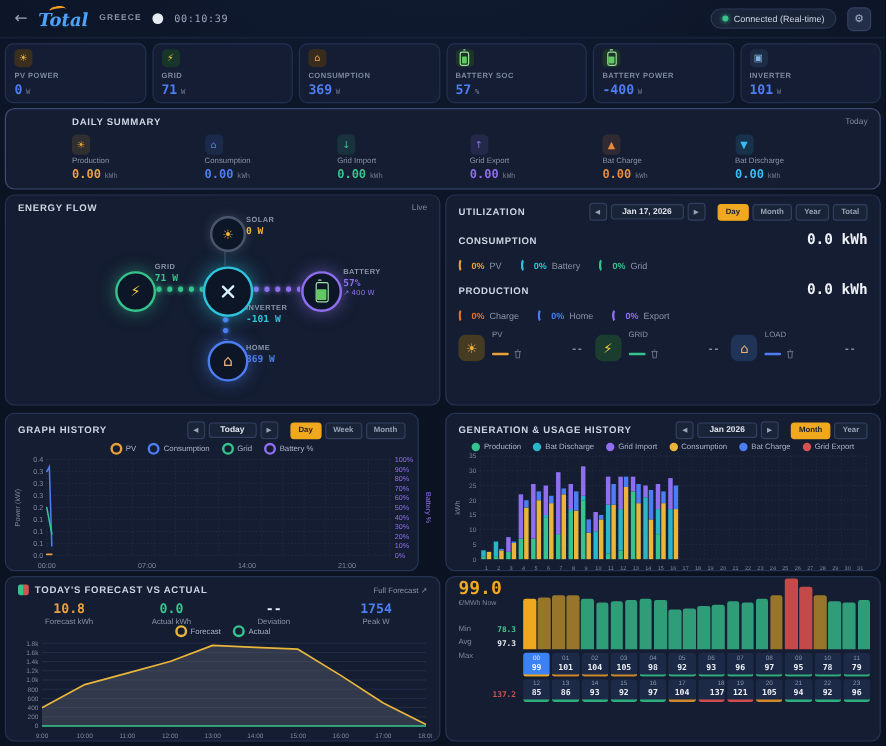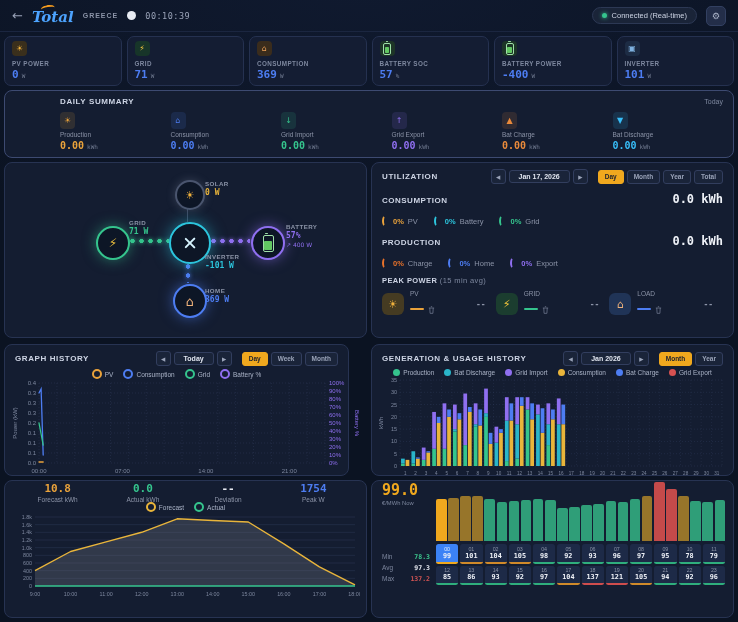--- a/index.html
+++ b/index.html
@@ -148,21 +148,21 @@
   .price-body{display:flex;padding:0 8px 0 10px;gap:6px;}
   .price-left{width:48px;display:flex;flex-direction:column;flex-shrink:0;}
   .pnow{font-size:15px;font-weight:bold;color:#f0a81e;}
   .pnow-unit{font-size:5.8px;color:#7d879e;margin-top:1px;}
   .pminmax{margin-top:auto;padding-bottom:2px;}
   .pminmax .row{display:flex;justify-content:space-between;font-size:6.5px;margin-top:3px;}
   .pminmax .ml{color:#7d879e;}
   .pminmax .mv{font-weight:bold;}
   .mv.min{color:#3dc98f;}
   .mv.avg{color:#e6e9f0;}
-  .mv.max{color:#d25454;}
+  .mv.max{color:#d25454;margin-top:32px;}
   .price-right{flex:1;display:flex;flex-direction:column;}
   .price-bars{height:60px;display:flex;align-items:flex-end;gap:1.5px;}
   .pbar{flex:1;border-radius:2px 2px 0 0;min-width:0;cursor:pointer;}
   .lv-current{background:#f0a81e;}
   .lv-low{background:#2f9e78;}
   .lv-mid{background:#97752a;}
   .lv-high{background:#c44a4a;}
   .price-cells{display:grid;grid-template-columns:repeat(12,1fr);gap:2px;margin-top:3px;}
   .pcell{background:#1d2a47;border-radius:2.5px;text-align:center;padding:1.5px 0 2px 0;border-bottom:2px solid;cursor:pointer;}
   .pcell .h{display:block;font-size:5.3px;color:#8b93a7;}
@@ -264,20 +264,24 @@
         </div>
         <div class="sitem">
           <div class="sbadge glyph" style="background: rgba(56, 189, 248, 0.133); color: rgb(56, 189, 248);">▼</div>
           <div class="slabel">Bat Discharge</div>
           <div class="sval mono" style="color: rgb(56, 189, 248);">0.00<span class="sunit">kWh</span></div>
         </div>
       </div>
   </div>
 
   <div class="panel flow-panel">
+    <div class="phead">
+      <span class="ptitle">ENERGY FLOW</span>
+      <span class="psub">Live</span>
+    </div>
     <div class="flow-area">
       <div class="fline" style="left:182px;top:44px;width:1px;height:15px;"></div>
       <div class="fdots dots-h" style="--c:#35c48d;left:123px;top:75px;width:41px;"></div>
       <div class="fdots dots-h" style="--c:#8f6ff0;left:204px;top:75px;width:41px;"></div>
       <div class="fdots dots-v" style="--c:#4d7df2;left:180px;top:99px;height:21px;"></div>
 
       <div class="fnode n-solar glyph" style="left:170px;top:17px;">☀</div>
       <div class="fnode n-grid glyph" style="left:91px;top:63px;">⚡</div>
       <div class="fnode n-center" style="left:164px;top:59px;">
         <span class="xbars">
@@ -368,24 +372,20 @@
             <b class="uleg-pct" style="color: rgb(77, 125, 242);">0%</b>
             <span class="uleg-lab">Home</span>
           </span>
           <span class="uleg-item">
             <span class="brk" style="border-left-color: rgb(143, 111, 240);"></span>
             <b class="uleg-pct" style="color: rgb(143, 111, 240);">0%</b>
             <span class="uleg-lab">Export</span>
           </span>
         </div>
       <div class="peak">
-        <div class="peak-title">
-          <span>PEAK POWER</span>
-          <span class="sub">(15 min avg)</span>
-        </div>
         <div class="peak-items" id="peak-items">
             <div class="peak-item">
               <div class="peak-ico glyph pi-sun">☀</div>
               <div class="peak-mid">
                 <div class="peak-lab">PV</div>
                 <div class="peak-dash-row">
                   <span class="peak-dash" style="background: rgb(233, 162, 59);"></span>
                   <span><svg width="7" height="8" viewBox="0 0 10 12">
                       <path d="M1 3h8M4 1h2M2.4 3l.5 8h4.2L7.6 3" stroke="#7d879e" stroke-width="1" fill="none"></path>
                     </svg></span>
@@ -701,20 +701,25 @@
           <rect x="175.02838709677417" y="43.31428571428571" width="3.7393548387096773" height="46.68571428571429" fill="#e9b53b"></rect>
           <rect x="175.02838709677417" y="33.48571428571428" width="3.7393548387096773" height="9.82857142857143" fill="#4d7df2"></rect>
           <rect x="180.84516129032258" y="48.22857142857143" width="3.7393548387096773" height="41.77142857142857" fill="#2ab5c9"></rect>
           <rect x="180.84516129032258" y="22.428571428571427" width="3.7393548387096773" height="25.8" fill="#8f6ff0"></rect>
           <rect x="185.41548387096776" y="48.22857142857143" width="3.7393548387096773" height="41.77142857142857" fill="#e9b53b"></rect>
           <rect x="185.41548387096776" y="28.57142857142857" width="3.7393548387096773" height="19.65714285714286" fill="#4d7df2"></rect>
         </svg></div>
   </div>
 
   <div class="panel forecast-panel">
+    <div class="phead">
+      <span class="fc-ico"></span>
+      <span class="ptitle">TODAY'S FORECAST VS ACTUAL</span>
+      <span class="fc-link">Full Forecast ↗</span>
+    </div>
     <div class="fc-stats" id="fc-stats">
         <div class="fc-stat">
           <div class="fc-v mono" style="color: rgb(233, 162, 59);">10.8</div>
           <div class="fc-l">Forecast kWh</div>
         </div>
         <div class="fc-stat">
           <div class="fc-v mono" style="color: rgb(53, 196, 141);">0.0</div>
           <div class="fc-l">Actual kWh</div>
         </div>
         <div class="fc-stat">
@@ -886,21 +891,21 @@
               <span class="v mono">92</span>
             </div>
             <div class="pcell" style="border-bottom-color: rgb(47, 174, 125);">
               <span class="h">16</span>
               <span class="v mono">97</span>
             </div>
             <div class="pcell" style="border-bottom-color: rgb(208, 138, 42);">
               <span class="h">17</span>
               <span class="v mono">104</span>
             </div>
-            <div class="pcell" style="border-bottom-color: rgb(207, 77, 77);">
+            <div class="pcell" style="border-bottom-color: rgb(207, 77, 77); text-align: right;">
               <span class="h">18</span>
               <span class="v mono">137</span>
             </div>
             <div class="pcell" style="border-bottom-color: rgb(207, 77, 77);">
               <span class="h">19</span>
               <span class="v mono">121</span>
             </div>
             <div class="pcell" style="border-bottom-color: rgb(208, 138, 42);">
               <span class="h">20</span>
               <span class="v mono">105</span>

